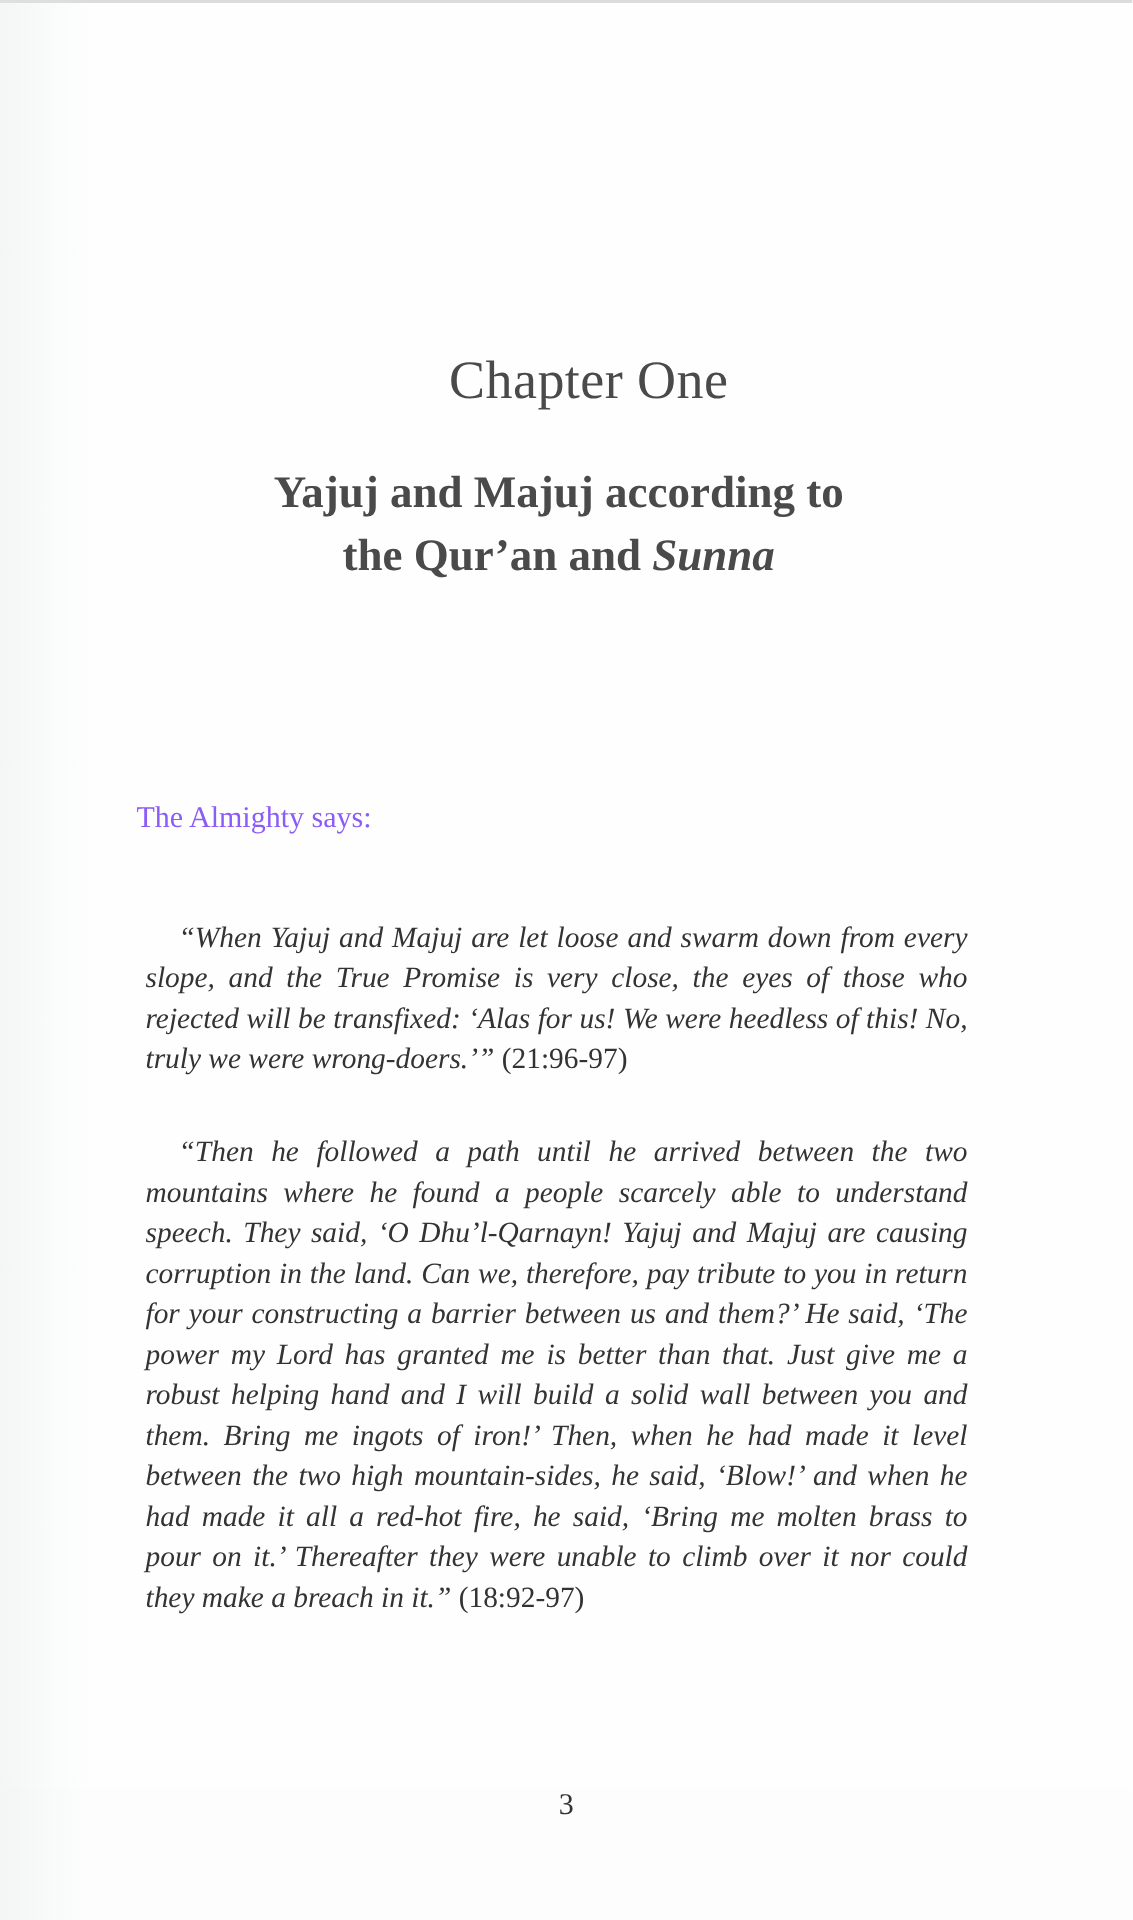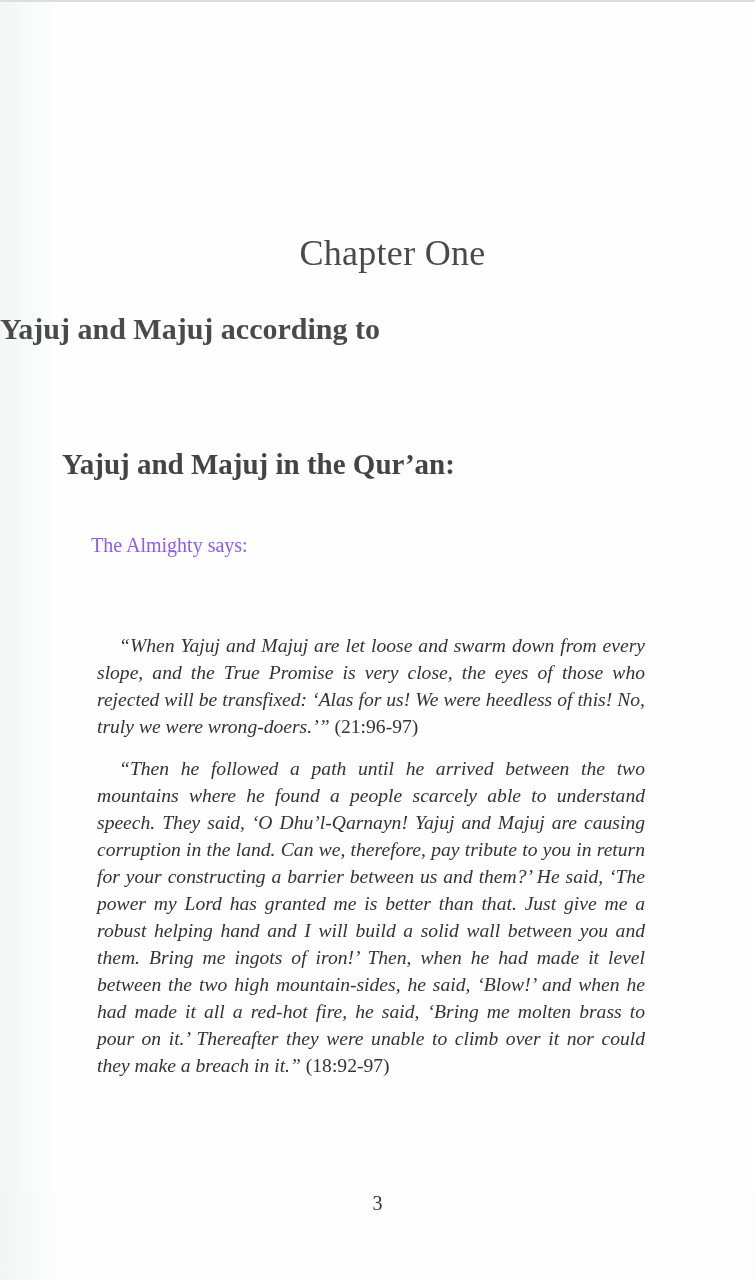--- a/index.html
+++ b/index.html
@@ -12,59 +12,59 @@
   }
   .page { position:absolute; left:0; top:0; width:755px; height:1192px; background:#fefefe; }
   .top-edge { position:absolute; left:0; top:0; width:755px; height:2px; background:#dcdcdc; }
   .bleed { position:absolute; left:0; top:0; width:60px; height:1280px;
            background:linear-gradient(to right, rgba(225,232,232,0.35), rgba(255,255,255,0)); }
   .chapter-title {
     position:absolute; left:0; width:785px; top:232px; text-align:center;
     font-size:36px; color:#4a4a4a; letter-spacing:0.3px;
   }
   .chapter-subtitle {
-    position:absolute; left:0; width:745px; top:308px; 
+    position:absolute; left:0; width:745px; top:308px; text-align:center;
     font-size:30px; line-height:42px; color:#4a4a4a; font-weight:bold;
   }
   .chapter-subtitle em { font-style:italic; }
   .section-heading {
     position:absolute; left:62px; top:448px;
     font-size:29px; color:#444; font-weight:bold;
   }
   .intro {
     position:absolute; left:91px; top:534px;
     font-size:20px; color:#8b5cf6;
   }
   .quote {
     position:absolute; left:97px; width:548px;
     font-size:19.6px; line-height:27px; color:#333;
     font-style:italic; text-align:justify; text-indent:22px;
   }
   .quote .ref { font-style:normal; }
-  .q1 { top:612px; }
+  .q1 { top:592px; }
   .q2 { top:735px; }
   .page-number {
     position:absolute; left:0; width:755px; top:1192px; text-align:center;
     font-size:20px; color:#333;
   }
 </style>
 </head>
 <body>
 
 <div class="page">
   <div class="top-edge"></div>
   <div class="bleed"></div>
 
   <div class="chapter-title">Chapter One</div>
 
   <div class="chapter-subtitle">
     <div>Yajuj and Majuj according to</div>
+    <div><span>the Qur’an and </span><em>Sunna</em></div>
   </div>
 
-  <div class="section-heading">Yajuj and Majuj in the Qur’an:</div>
 
   <div class="intro">The Almighty says:</div>
 
   <p class="quote q1"><span>“When Yajuj and Majuj are let loose and swarm down from every slope, and the True Promise is very close, the eyes of those who rejected will be transfixed: ‘Alas for us! We were heedless of this! No, truly we were wrong-doers.’”</span> <span class="ref">(21:96-97)</span></p>
 
   <p class="quote q2"><span>“Then he followed a path until he arrived between the two mountains where he found a people scarcely able to understand speech. They said, ‘O Dhu’l-Qarnayn! Yajuj and Majuj are causing corruption in the land. Can we, therefore, pay tribute to you in return for your constructing a barrier between us and them?’ He said, ‘The power my Lord has granted me is better than that. Just give me a robust helping hand and I will build a solid wall between you and them. Bring me ingots of iron!’ Then, when he had made it level between the two high mountain-sides, he said, ‘Blow!’ and when he had made it all a red-hot fire, he said, ‘Bring me molten brass to pour on it.’ Thereafter they were unable to climb over it nor could they make a breach in it.”</span> <span class="ref">(18:92-97)</span></p>
 
   <div class="page-number">3</div>
 </div>
 

